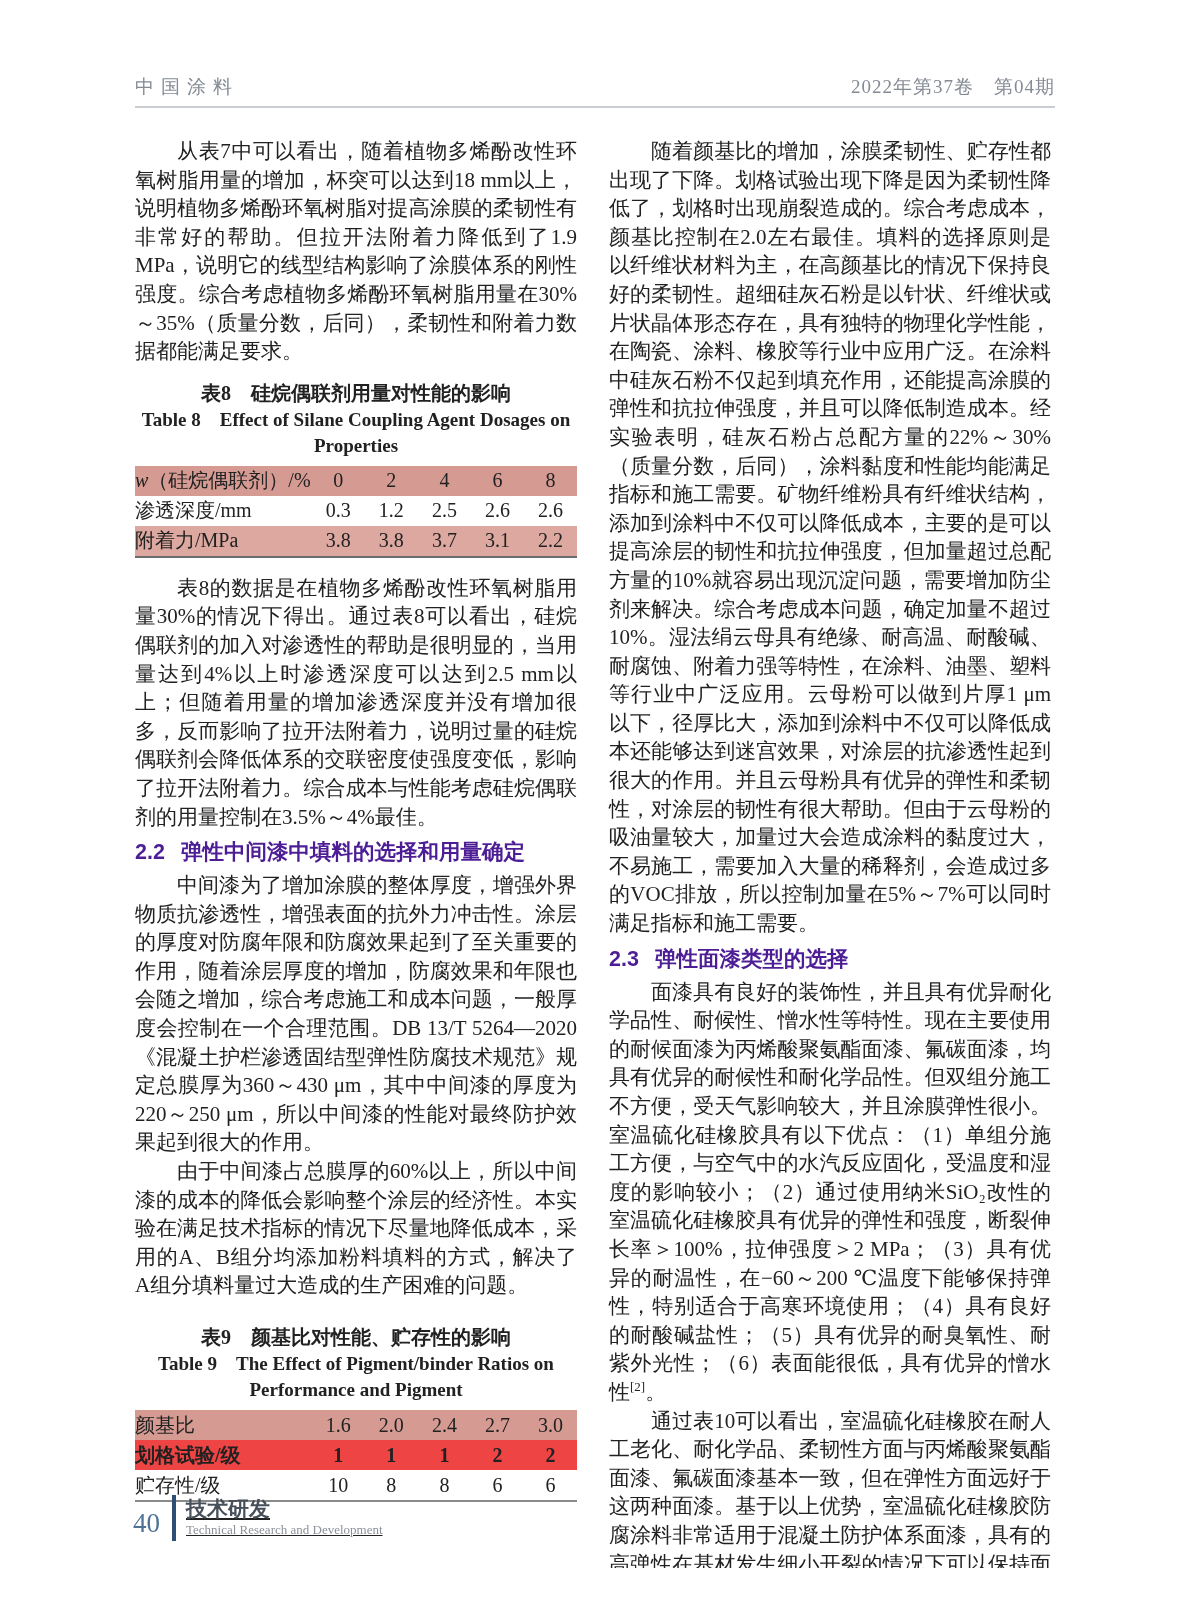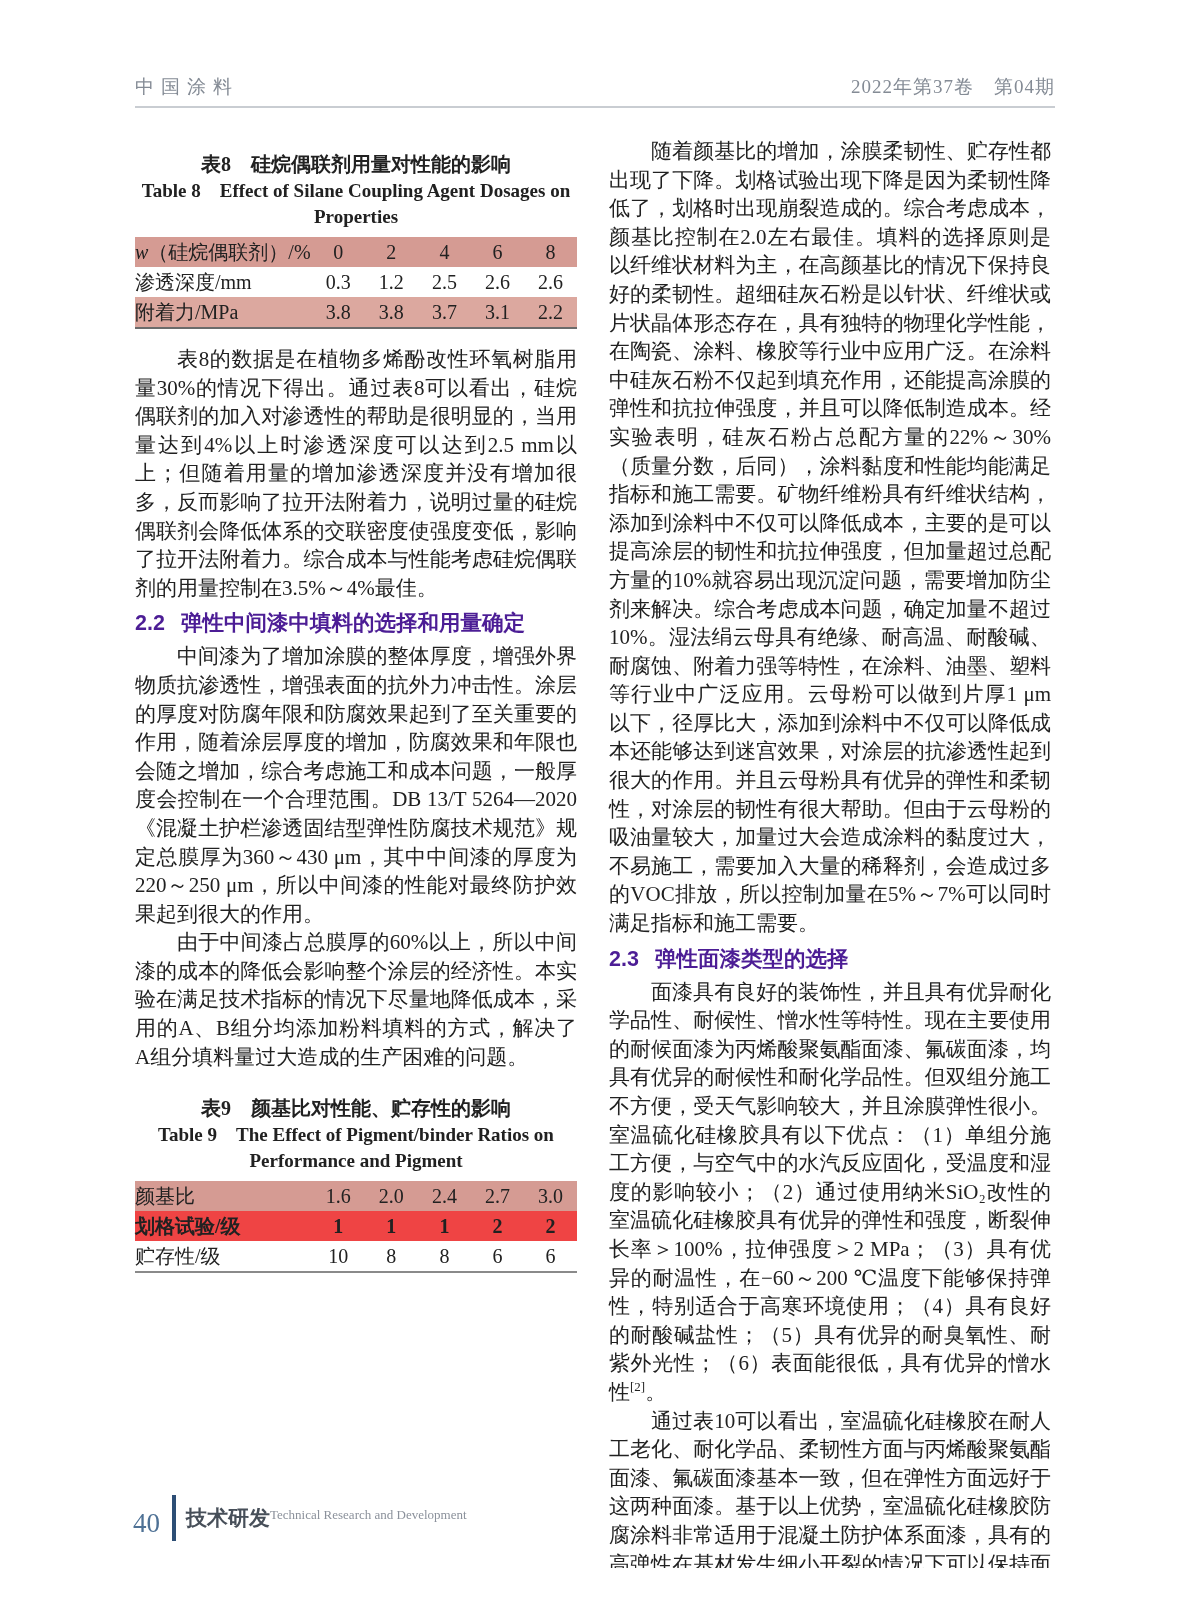--- a/index.html
+++ b/index.html
@@ -69,40 +69,41 @@
   
   .page-footer{
     position:absolute;left:133px;top:1495px;
     display:flex;align-items:center;
   }
   .page-num{
     font-size:27px;color:#4e7195;margin-right:12px;line-height:1;
     padding-top:10px;
   }
   .footer-bar{width:4px;height:46px;background:#2d4e75;margin-right:10px;}
-  .footer-col{display:flex;justify-content:flex-start;}
+  .footer-col{display:flex;flex-direction:column;justify-content:flex-start;text-decoration:underline;}
   .footer-cn{
     font-family:"Liberation Sans","DejaVu Sans",sans-serif;
     font-weight:bold;font-size:21px;color:#474f59;line-height:24px;
   }
   .footer-en{font-size:13px;color:#8b919b;line-height:18px;}
 </style>
 </head>
 <body>
 
 <div class="page">
 
   <div class="page-header">
     <span class="journal">中国涂料</span>
     <span class="issue">2022年第37卷　第04期</span>
   </div>
 
   <div class="columns">
 
     <div class="col">
+      <p class="body">从表7中可以看出，随着植物多烯酚改性环氧树脂用量的增加，杯突可以达到18 mm以上，说明植物多烯酚环氧树脂对提高涂膜的柔韧性有非常好的帮助。但拉开法附着力降低到了1.9 MPa，说明它的线型结构影响了涂膜体系的刚性强度。综合考虑植物多烯酚环氧树脂用量在30%～35%（质量分数，后同），柔韧性和附着力数据都能满足要求。</p>
 
       <div class="table-block">
         <div class="cap-cn">表8　硅烷偶联剂用量对性能的影响</div>
         <div class="cap-en">Table 8　Effect of Silane Coupling Agent Dosages on</div>
         <div class="cap-en">Properties</div>
         <table class="dtable">
           <tbody>
               <tr class="shade-a">
             <td class="lbl"><i>w</i><span>（硅烷偶联剂）/%</span></td>
             <td>0</td>

